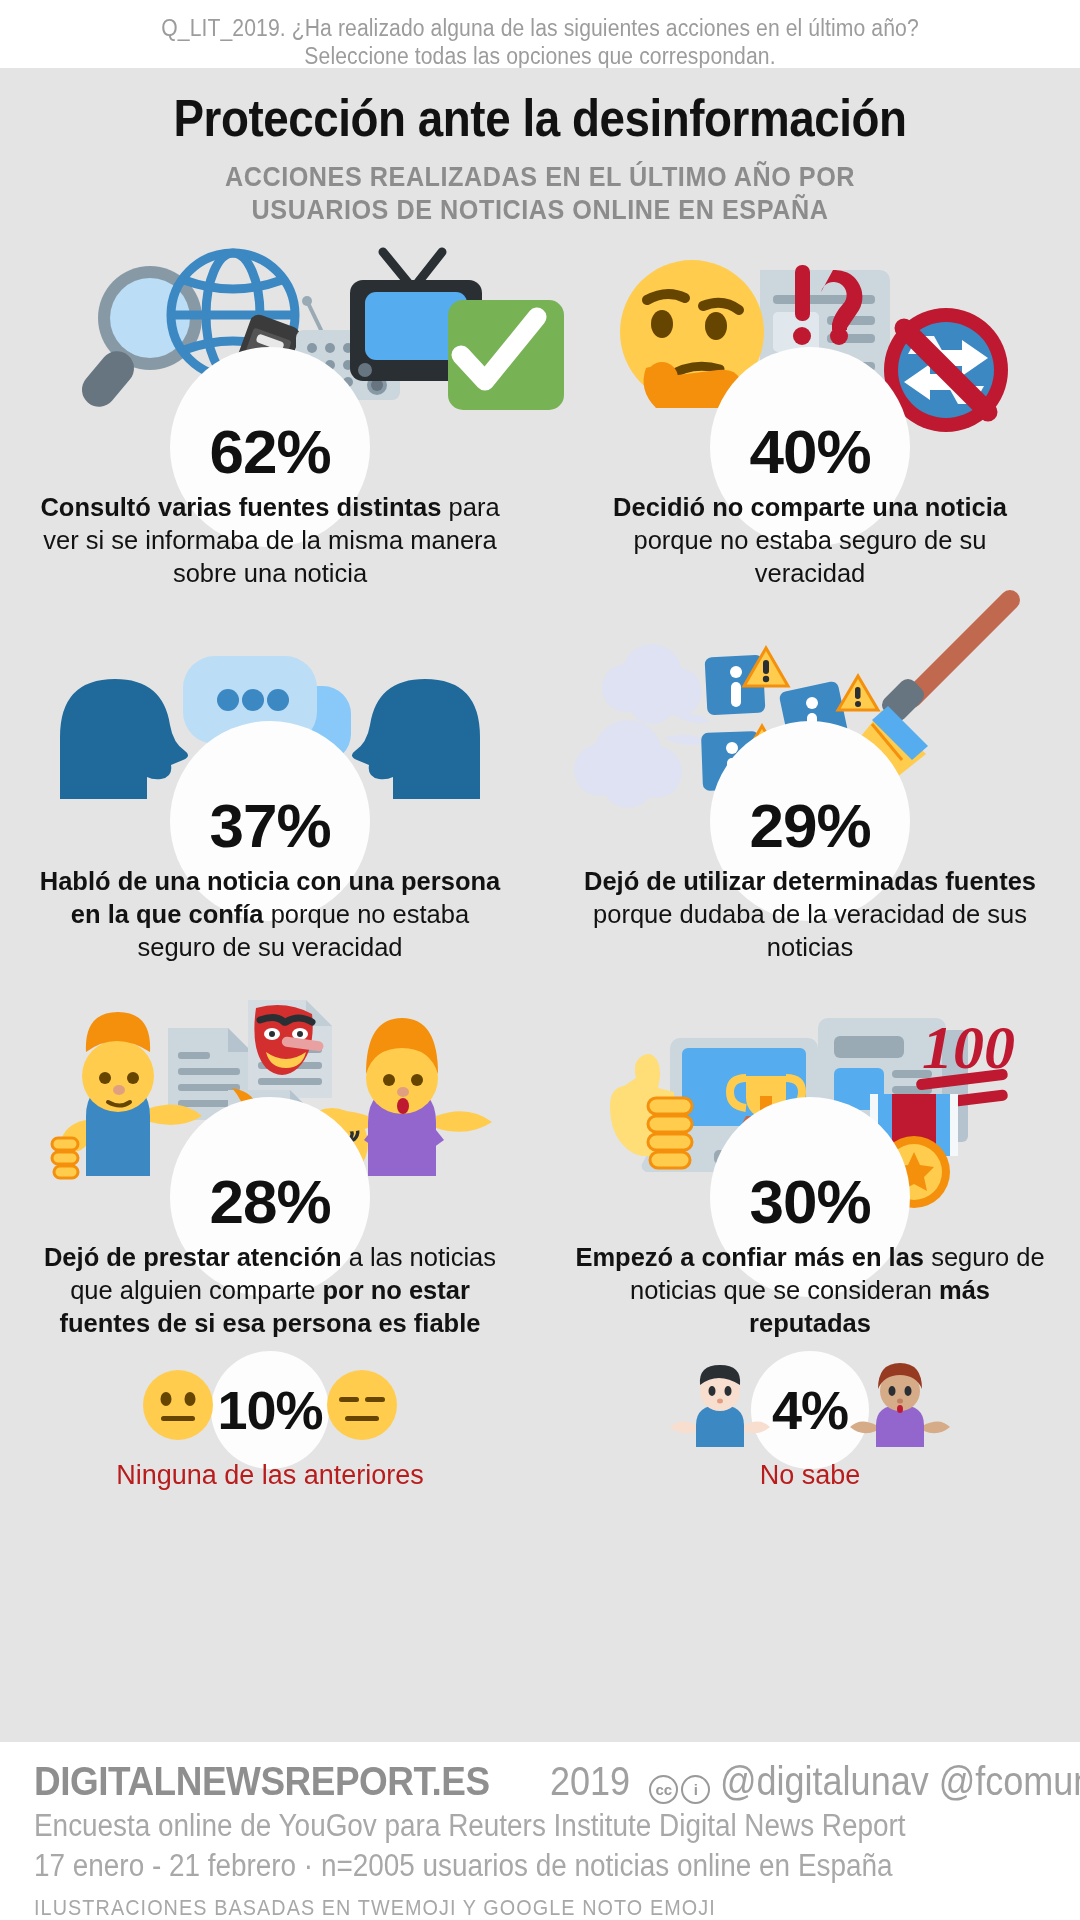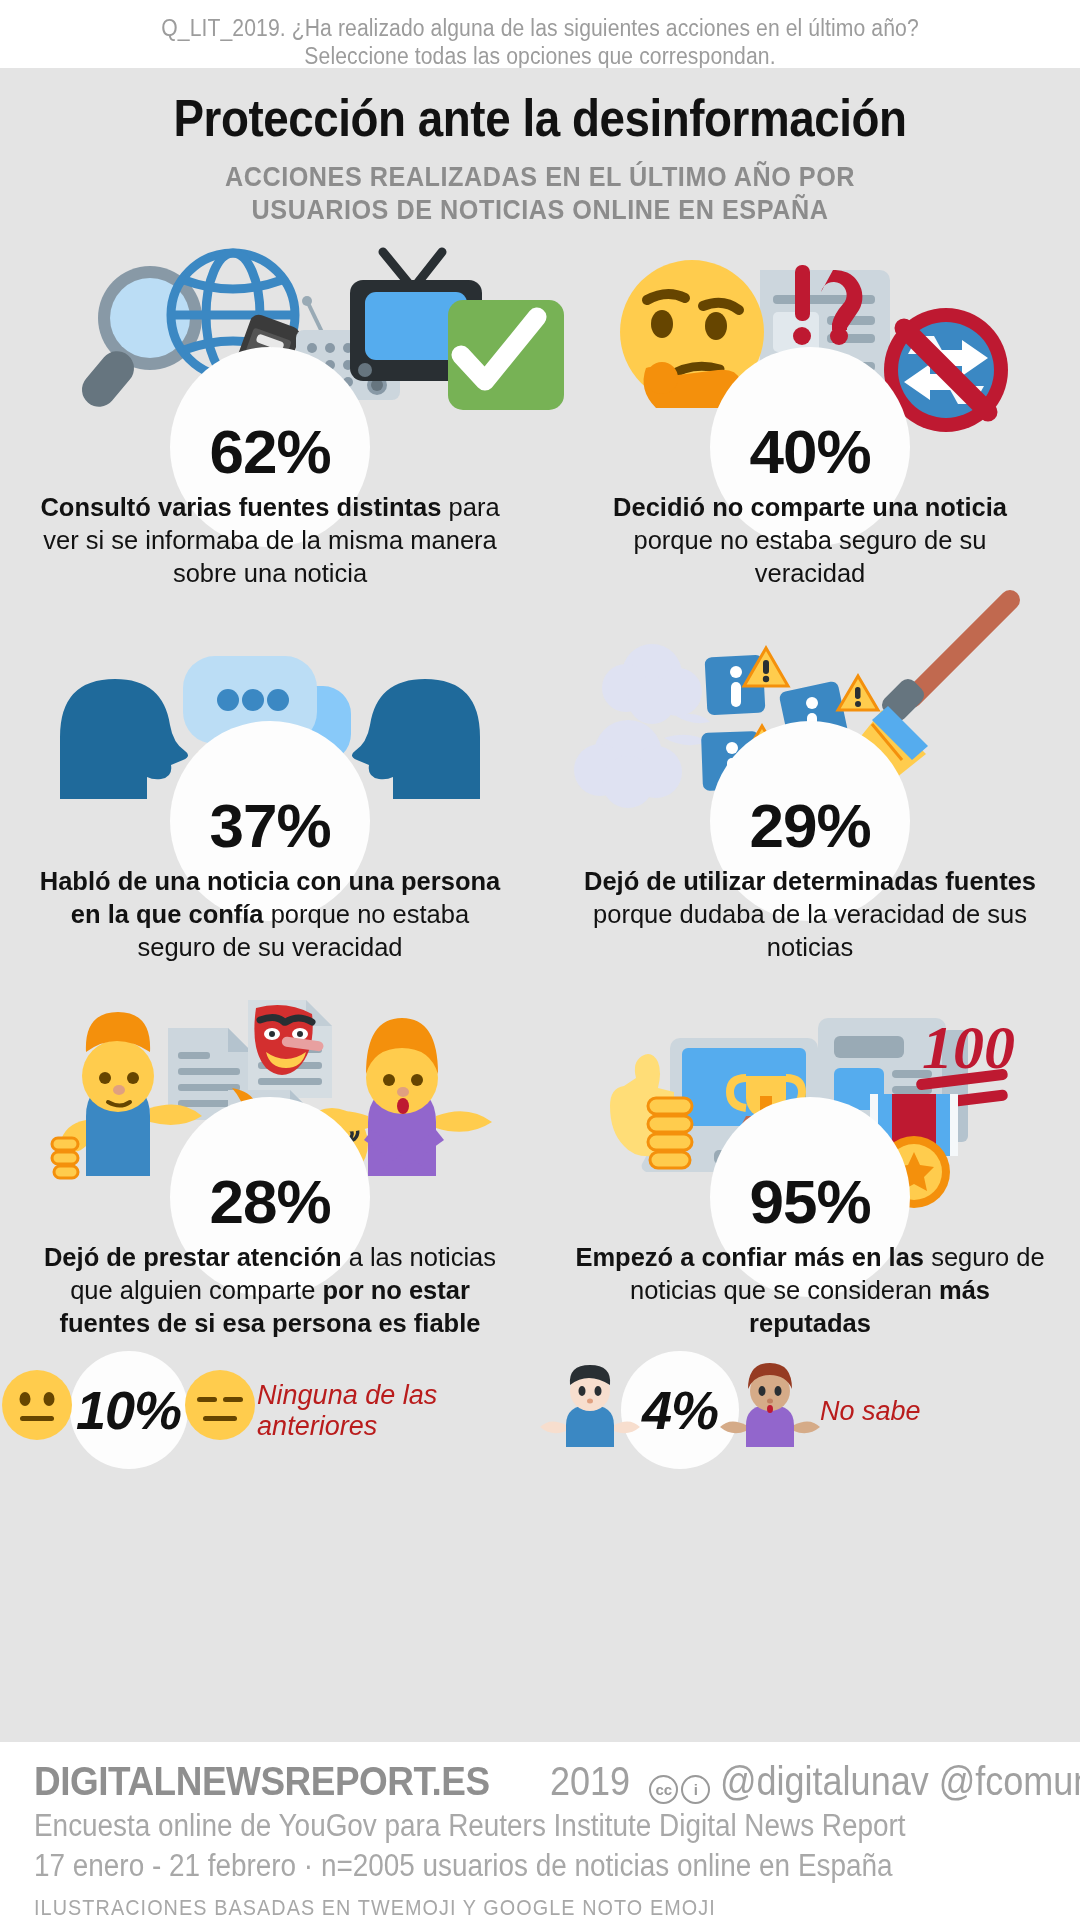--- a/index.html
+++ b/index.html
@@ -127,23 +127,23 @@
     width: 470px;
     margin-top: 6px;
   }
   .caption b { font-weight: bold; }
 
   
   .small-row { display: flex; width: 1080px; margin-top: 22px; }
   .small-cell {
     width: 540px;
     display: flex;
+    flex-direction: column;
     align-items: center;
     position: relative;
-    font-style: italic;
   }
   .small-art {
     position: relative;
     display: flex;
     align-items: center;
     justify-content: center;
     height: 96px;
   }
   .small-disc {
     position: absolute;
@@ -673,21 +673,21 @@
               <path d="M280 104 h8 v62 h-8z" fill="#f5f8fa"></path>
               <path d="M360 104 h8 v62 h-8z" fill="#f5f8fa"></path>
               <circle cx="324" cy="182" r="36" fill="#f4900c"></circle>
               <circle cx="324" cy="182" r="28" fill="#ffcc4d"></circle>
               <path d="M324 162 l6 13 l14 2 l-10 10 l3 14 l-13 -7 l-13 7 l3 -14 l-10 -10 l14 -2z" fill="#f4900c"></path>
             </g>
           </svg>
         </div>
         <div class="disc-wrap">
           <div class="disc"></div>
-          <div class="pct">95%</div>
+          <div class="pct">30%</div>
           <div class="caption"><b>Empezó a confiar más en las</b><span> seguro de noticias que se consideran </span><b>más reputadas</b></div>
         </div>
       </div>
     </div>
 
     <div class="small-row">
 
       <div class="small-cell">
         <div class="small-art">
           <span class="small-emoji">

